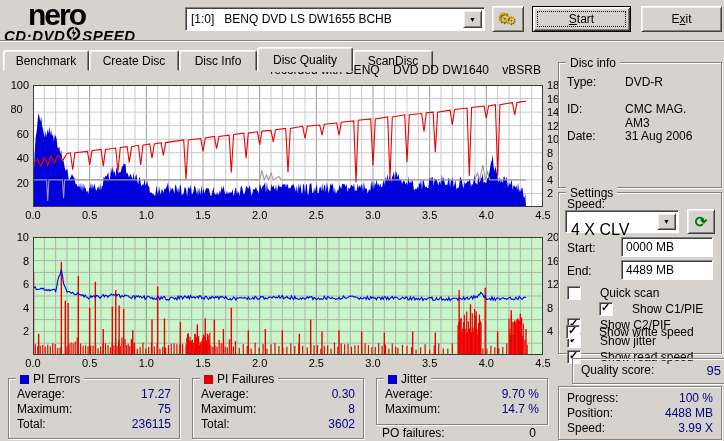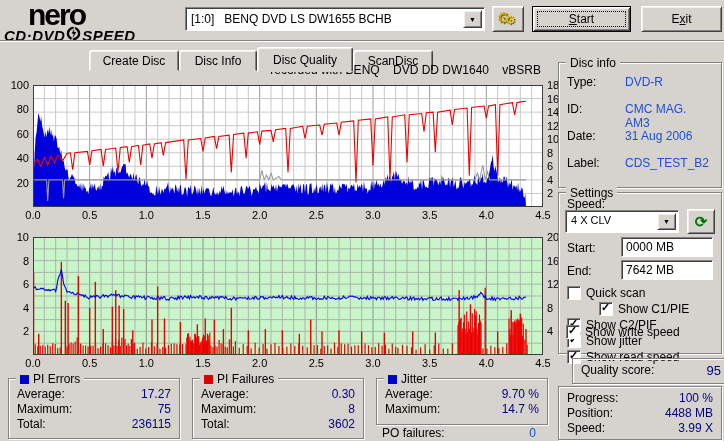--- a/index.html
+++ b/index.html
@@ -1,20 +1,20 @@
 <!DOCTYPE html>
 <html><head>
 <meta charset="utf-8">
 <style>
   html,body{margin:0;padding:0;background:#d6d3ce;}
   #win{position:relative;width:724px;height:441px;background:#d6d3ce;
        font-family:"Liberation Sans",sans-serif;font-size:11px;color:#000;overflow:hidden;}
   .abs{position:absolute;}
   .pre{white-space:pre;}
-  .navy{color:#1d4ed8;}
+  .navy{color:#000000;}
   
   .raised{background:#d6d3ce;border:1px solid;border-color:#ffffff #404040 #404040 #ffffff;
           box-shadow:inset 1px 1px 0 #f1efec, inset -1px -1px 0 #848280;}
   .sunken{background:#ffffff;border:1px solid;border-color:#848280 #ffffff #ffffff #848280;
           box-shadow:inset 1px 1px 0 #404040;}
   .etched{border:1px solid #848280;box-shadow:1px 1px 0 #ffffff, inset 1px 1px 0 #ffffff;}
   .defaultbtn{background:#d6d3ce;border:1px solid #000;
           box-shadow:inset 1px 1px 0 #ffffff, inset -1px -1px 0 #404040, inset 2px 2px 0 #f1efec, inset -2px -2px 0 #848280;}
   .btnlabel{display:flex;align-items:center;justify-content:center;height:100%;font-size:12px;}
   .focusrect{position:absolute;left:4px;top:4px;right:4px;bottom:4px;border:1px dotted #000;}
@@ -26,21 +26,21 @@
        border-radius:3px 3px 0 0;box-shadow:inset 1px 1px 0 #f1efec, inset -1px 0 0 #848280;
        display:flex;align-items:center;justify-content:center;font-size:12px;}
   .tab.active{top:47px;height:23px;z-index:3;}
   
   .gcaption{position:absolute;top:-7px;left:7px;background:#d6d3ce;padding:0 4px;display:flex;align-items:center;gap:4px;font-size:12px;}
   .sq{display:inline-block;width:9px;height:9px;}
   .statrow{position:absolute;left:8px;right:8px;height:13px;font-size:12px;}
   .statrow .lab{position:absolute;left:0;}
   .statrow .val{position:absolute;right:0;color:#000084;}
   
-  .cbrow{position:absolute;left:8px;display:flex;align-items:center;gap:5px;font-size:12px;}
+  .cbrow{position:absolute;left:8px;display:flex;align-items:center;gap:19px;font-size:12px;}
   .cb{width:12px;height:12px;background:#fff;border:1px solid;border-color:#848280 #ffffff #ffffff #848280;
       box-shadow:inset 1px 1px 0 #404040;position:relative;}
   .cb.checked::after{content:"✓";position:absolute;left:1px;top:-2px;font-size:11px;font-weight:bold;color:#000;}
   .axis-lab{position:absolute;font-size:11px;color:#000;}
   .combo-arrow{position:absolute;top:2px;right:2px;bottom:2px;width:17px;display:flex;align-items:center;justify-content:center;font-size:7px;}
 </style>
 </head>
 <body>
 
 <div id="win">
@@ -70,20 +70,23 @@
   <div class="abs defaultbtn" style="left:532px;top:6px;width:97px;height:24px;">
     <div class="focusrect"></div>
     <div class="btnlabel"><u>S</u>tart</div>
   </div>
   <div class="abs raised" style="left:641px;top:6px;width:79px;height:24px;">
     <div class="btnlabel">E<u>x</u>it</div>
   </div>
 
   <div class="abs" style="left:0;top:40px;width:724px;height:0;border-top:1px solid #848280;border-bottom:1px solid #ffffff;"></div>
 
+  <div class="tab" style="left:3px;width:84px;">
+      <span>Benchmark</span>
+    </div>
   <div class="tab" style="left:89px;width:88px;">
       <span>Create Disc</span>
     </div>
   <div class="tab" style="left:179px;width:76px;">
       <span>Disc Info</span>
     </div>
   <div class="tab active" style="left:257px;width:94px;">
       <span>Disc Quality</span>
     </div>
   <div class="tab" style="left:353px;width:78px;">
@@ -467,21 +470,21 @@
         <rect x="477.56666666666666" y="73.16" width="1.4" height="44.84" fill="#ee0000"></rect>
         <rect x="486.6333333333333" y="76.7" width="1.4" height="41.3" fill="#ee0000"></rect>
         <rect x="492.29999999999995" y="92.03999999999999" width="1.4" height="25.960000000000008" fill="#ee0000"></rect>
         <path d="M0.0,49.1 L1.1,50.8 L2.3,49.9 L3.4,52.6 L4.5,52.4 L5.7,52.3 L6.8,52.3 L7.9,51.1 L9.1,51.8 L10.2,51.2 L11.3,52.7 L12.5,53.3 L13.6,52.7 L14.7,53.5 L15.9,52.5 L17.0,53.9 L18.1,52.9 L19.3,53.0 L20.4,52.3 L21.5,52.3 L22.7,54.7 L23.8,49.3 L24.9,42.7 L26.1,39.1 L27.2,37.3 L28.3,32.4 L29.5,39.1 L30.6,46.6 L31.7,49.2 L32.9,51.6 L34.0,55.1 L35.1,54.8 L36.3,54.6 L37.4,55.5 L38.5,56.3 L39.7,55.3 L40.8,56.9 L41.9,57.6 L43.1,57.7 L44.2,56.1 L45.3,56.2 L46.5,57.7 L47.6,57.5 L48.7,58.5 L49.9,57.8 L51.0,60.1 L52.1,58.1 L53.3,60.0 L54.4,60.4 L55.5,61.7 L56.7,61.1 L57.8,58.8 L58.9,60.2 L60.1,59.0 L61.2,58.9 L62.3,60.5 L63.5,58.4 L64.6,58.7 L65.7,59.6 L66.9,61.2 L68.0,60.3 L69.1,58.9 L70.3,57.7 L71.4,59.7 L72.5,58.3 L73.7,58.4 L74.8,60.2 L75.9,58.8 L77.1,58.3 L78.2,57.1 L79.3,58.1 L80.5,57.7 L81.6,58.1 L82.7,57.1 L83.9,58.8 L85.0,57.5 L86.1,57.3 L87.3,60.6 L88.4,58.9 L89.5,59.1 L90.7,59.9 L91.8,58.1 L92.9,58.2 L94.1,58.7 L95.2,58.8 L96.3,60.3 L97.5,60.7 L98.6,61.4 L99.7,59.3 L100.9,58.6 L102.0,61.7 L103.1,58.9 L104.3,59.7 L105.4,58.7 L106.5,60.2 L107.7,59.2 L108.8,60.8 L109.9,60.5 L111.1,59.0 L112.2,62.4 L113.3,61.4 L114.5,59.1 L115.6,59.6 L116.7,60.1 L117.9,61.4 L119.0,60.4 L120.1,62.3 L121.3,61.1 L122.4,62.4 L123.5,62.2 L124.7,59.4 L125.8,60.4 L126.9,62.7 L128.1,59.9 L129.2,61.7 L130.3,59.9 L131.5,59.5 L132.6,62.2 L133.7,63.0 L134.9,62.3 L136.0,63.1 L137.1,60.9 L138.3,60.1 L139.4,60.8 L140.5,60.8 L141.7,62.2 L142.8,60.9 L143.9,62.7 L145.1,59.3 L146.2,61.8 L147.3,59.1 L148.5,59.5 L149.6,61.9 L150.7,60.4 L151.9,58.8 L153.0,59.9 L154.1,61.1 L155.3,59.1 L156.4,61.9 L157.5,58.6 L158.7,60.7 L159.8,60.4 L160.9,59.8 L162.1,61.2 L163.2,60.1 L164.3,59.4 L165.5,61.1 L166.6,58.7 L167.7,59.0 L168.9,61.7 L170.0,60.7 L171.1,62.2 L172.3,59.3 L173.4,59.6 L174.5,61.3 L175.7,62.4 L176.8,60.2 L177.9,61.6 L179.1,59.3 L180.2,60.3 L181.3,61.2 L182.5,59.8 L183.6,60.5 L184.7,59.4 L185.9,62.1 L187.0,59.5 L188.1,60.3 L189.3,59.5 L190.4,60.4 L191.5,61.5 L192.7,59.4 L193.8,61.3 L194.9,62.5 L196.1,62.5 L197.2,61.6 L198.3,62.9 L199.5,61.8 L200.6,60.1 L201.7,60.9 L202.9,63.0 L204.0,60.9 L205.1,61.1 L206.3,60.7 L207.4,60.5 L208.5,61.0 L209.7,60.9 L210.8,61.2 L211.9,60.4 L213.1,61.3 L214.2,62.3 L215.3,59.9 L216.5,62.2 L217.6,62.0 L218.7,61.7 L219.9,60.4 L221.0,62.2 L222.1,59.4 L223.3,60.2 L224.4,62.1 L225.5,62.1 L226.7,61.6 L227.8,59.3 L228.9,60.2 L230.1,59.5 L231.2,62.2 L232.3,60.8 L233.5,61.7 L234.6,61.7 L235.7,60.2 L236.9,60.0 L238.0,60.3 L239.1,61.1 L240.3,59.5 L241.4,60.0 L242.5,60.8 L243.7,60.2 L244.8,60.7 L245.9,58.6 L247.1,61.3 L248.2,60.0 L249.3,58.5 L250.5,61.8 L251.6,61.0 L252.7,60.6 L253.9,59.4 L255.0,61.1 L256.1,61.1 L257.3,62.3 L258.4,58.9 L259.5,61.1 L260.7,62.3 L261.8,59.4 L262.9,61.8 L264.1,61.2 L265.2,62.3 L266.3,62.5 L267.5,61.0 L268.6,62.2 L269.7,60.8 L270.9,61.1 L272.0,62.3 L273.1,61.3 L274.3,59.7 L275.4,61.1 L276.5,59.9 L277.7,59.9 L278.8,59.7 L279.9,62.6 L281.1,60.6 L282.2,61.3 L283.3,62.5 L284.5,61.8 L285.6,61.0 L286.7,62.5 L287.9,61.7 L289.0,62.3 L290.1,62.0 L291.3,59.2 L292.4,61.4 L293.5,62.3 L294.7,59.5 L295.8,60.2 L296.9,60.9 L298.1,61.5 L299.2,60.3 L300.3,61.5 L301.5,61.5 L302.6,62.3 L303.7,61.8 L304.9,61.9 L306.0,60.3 L307.1,62.4 L308.3,61.6 L309.4,61.3 L310.5,59.0 L311.7,60.5 L312.8,61.4 L313.9,61.0 L315.1,60.4 L316.2,59.3 L317.3,59.0 L318.5,59.2 L319.6,59.1 L320.7,59.9 L321.9,59.9 L323.0,60.1 L324.1,60.2 L325.3,61.5 L326.4,62.3 L327.5,60.5 L328.7,61.7 L329.8,61.6 L330.9,60.5 L332.1,60.8 L333.2,62.4 L334.3,59.5 L335.5,62.1 L336.6,62.5 L337.7,59.8 L338.9,61.2 L340.0,60.0 L341.1,61.4 L342.3,60.7 L343.4,62.7 L344.5,60.2 L345.7,60.2 L346.8,60.5 L347.9,62.6 L349.1,60.2 L350.2,62.2 L351.3,59.7 L352.5,59.7 L353.6,62.4 L354.7,60.3 L355.9,62.7 L357.0,61.5 L358.1,60.5 L359.3,59.6 L360.4,61.9 L361.5,60.5 L362.7,60.0 L363.8,60.2 L364.9,61.3 L366.1,62.4 L367.2,62.3 L368.3,61.5 L369.5,60.2 L370.6,61.0 L371.7,61.7 L372.9,60.1 L374.0,60.0 L375.1,62.9 L376.3,62.8 L377.4,59.8 L378.5,62.9 L379.7,60.8 L380.8,60.0 L381.9,63.0 L383.1,61.3 L384.2,62.5 L385.3,61.2 L386.5,62.8 L387.6,61.7 L388.7,60.4 L389.9,63.5 L391.0,61.8 L392.1,61.9 L393.3,62.7 L394.4,61.5 L395.5,61.1 L396.7,60.4 L397.8,61.0 L398.9,60.2 L400.1,63.3 L401.2,63.2 L402.3,63.0 L403.5,60.9 L404.6,62.6 L405.7,62.8 L406.9,60.8 L408.0,60.0 L409.1,63.1 L410.3,62.0 L411.4,62.9 L412.5,63.2 L413.7,61.7 L414.8,63.4 L415.9,60.4 L417.1,63.5 L418.2,62.3 L419.3,61.8 L420.5,61.1 L421.6,61.3 L422.7,61.2 L423.9,61.5 L425.0,63.3 L426.1,60.8 L427.3,61.4 L428.4,62.1 L429.5,62.2 L430.7,60.0 L431.8,62.7 L432.9,61.4 L434.1,60.1 L435.2,62.3 L436.3,62.1 L437.5,60.3 L438.6,59.4 L439.7,61.9 L440.9,58.6 L442.0,60.9 L443.1,59.4 L444.3,60.4 L445.4,57.8 L446.5,57.9 L447.7,55.4 L448.8,56.5 L449.9,57.7 L451.1,60.5 L452.2,58.6 L453.3,62.1 L454.5,62.4 L455.6,62.1 L456.7,61.5 L457.9,63.0 L459.0,60.0 L460.1,63.2 L461.3,61.0 L462.4,63.4 L463.5,61.1 L464.7,60.8 L465.8,61.3 L466.9,62.9 L468.1,61.6 L469.2,61.1 L470.3,60.8 L471.5,61.6 L472.6,61.6 L473.7,62.3 L474.9,61.7 L476.0,60.7 L477.1,60.2 L478.3,62.2 L479.4,62.0 L480.5,62.6 L481.7,62.5 L482.8,60.2 L483.9,61.6 L485.1,62.5 L486.2,59.4 L487.3,60.7 L488.5,62.1 L489.6,62.0 L490.7,60.5 L491.9,60.0 L493.0,60.6" fill="none" stroke="#0000e8" stroke-width="1.1"></path>
         <rect x="0.5" y="0.5" width="509" height="117" fill="none" stroke="#3c3c3c" stroke-width="1"></rect>
       </svg></div>
   <div id="labels" class="abs" style="left:0;top:0;width:724px;height:441px;pointer-events:none;">
       <span class="axis-lab" style="left: 4px; top: 176.6px; width: 25px; text-align: right;">20</span>
       <span class="axis-lab" style="left: 4px; top: 152.2px; width: 25px; text-align: right;">40</span>
       <span class="axis-lab" style="left: 4px; top: 127.8px; width: 25px; text-align: right;">60</span>
-      <span class="axis-lab" style="left: 4px; top: 103.4px; width: 25px; text-align: right;">80</span>
+      <span class="axis-lab" style="left: 4px; top: 103.4px; width: 25px; text-align: center;">80</span>
       <span class="axis-lab" style="left: 4px; top: 79px; width: 25px; text-align: right;">100</span>
       <span class="axis-lab" style="left: 547px; top: 187.444px; width: 24px; text-align: left;">2</span>
       <span class="axis-lab" style="left: 547px; top: 173.889px; width: 24px; text-align: left;">4</span>
       <span class="axis-lab" style="left: 547px; top: 160.333px; width: 24px; text-align: left;">6</span>
       <span class="axis-lab" style="left: 547px; top: 146.778px; width: 24px; text-align: left;">8</span>
       <span class="axis-lab" style="left: 547px; top: 133.222px; width: 24px; text-align: left;">10</span>
       <span class="axis-lab" style="left: 547px; top: 119.667px; width: 24px; text-align: left;">12</span>
       <span class="axis-lab" style="left: 547px; top: 106.111px; width: 24px; text-align: left;">14</span>
       <span class="axis-lab" style="left: 547px; top: 92.5556px; width: 24px; text-align: left;">16</span>
       <span class="axis-lab" style="left: 547px; top: 79px; width: 24px; text-align: left;">18</span>
@@ -526,53 +529,49 @@
         <span class="lab navy" style="left:58px;">DVD-R</span>
       </div>
     <div class="statrow" style="top:39px;">
         <span class="lab">ID:</span>
         <span class="lab navy" style="left:58px;">CMC MAG. AM3</span>
       </div>
     <div class="statrow" style="top:66px;">
         <span class="lab">Date:</span>
         <span class="lab navy" style="left:58px;">31 Aug 2006</span>
       </div>
-    <div class="statrow" style="top:93px;">
-        <span class="lab">Label:</span>
-        <span class="lab navy" style="left:58px;">CDS_TEST_B2</span>
-      </div>
   </div>
 
   <div class="abs etched" style="left:558px;top:192px;width:162px;height:160px;">
     <div class="gcaption">
         <span>Settings</span>
       </div>
     <div class="statrow" style="top:4px;">
         <span class="lab">Speed:</span>
       </div>
     <div class="abs sunken" style="left:6px;top:17px;width:112px;height:21px;">
-      <div class="abs" style="left:5px;top:3px;font-size:11px;">4 X CLV</div>
+      <div class="abs" style="left:5px;top:10px;font-size:16px;">4 X CLV</div>
       <div class="raised combo-arrow">
           <span>▼</span>
         </div>
     </div>
     <div class="abs raised" style="left:128px;top:16px;width:26px;height:23px;">
       <div class="btnlabel" style="color:#007800;font-size:15px;font-weight:bold;">⟳</div>
     </div>
     <div class="statrow" style="top:48px;">
         <span class="lab">Start:</span>
       </div>
     <div class="abs sunken" style="left:62px;top:44px;width:90px;height:18px;">
       <div class="abs" style="left:4px;top:2px;font-size:12px;text-align:center;">0000 MB</div>
     </div>
     <div class="statrow" style="top:71px;">
         <span class="lab">End:</span>
       </div>
     <div class="abs sunken" style="left:62px;top:67px;width:90px;height:18px;">
-      <div class="abs" style="left:4px;top:2px;font-size:12px;">7642 MB</div>
+      <div class="abs" style="left:4px;top:2px;font-size:12px;">4489 MB</div>
     </div>
     <div class="cbrow" style="top:93px;">
         <span class="cb"></span>
         <span>Quick scan</span>
       </div>
     <div class="cbrow" style="top:109px;padding-left:32px;">
         <span class="cb checked"></span>
         <span>Show C1/PIE</span>
       </div>
     <div class="cbrow" style="top:125px;">

